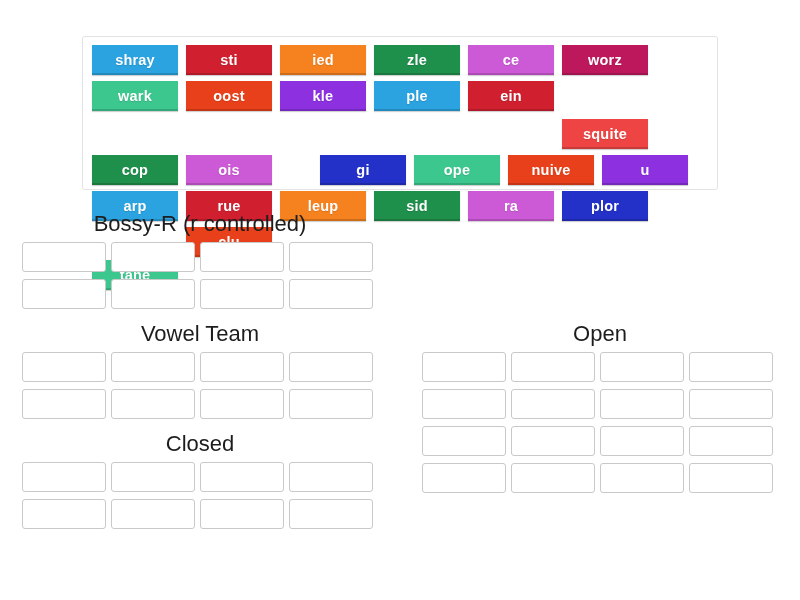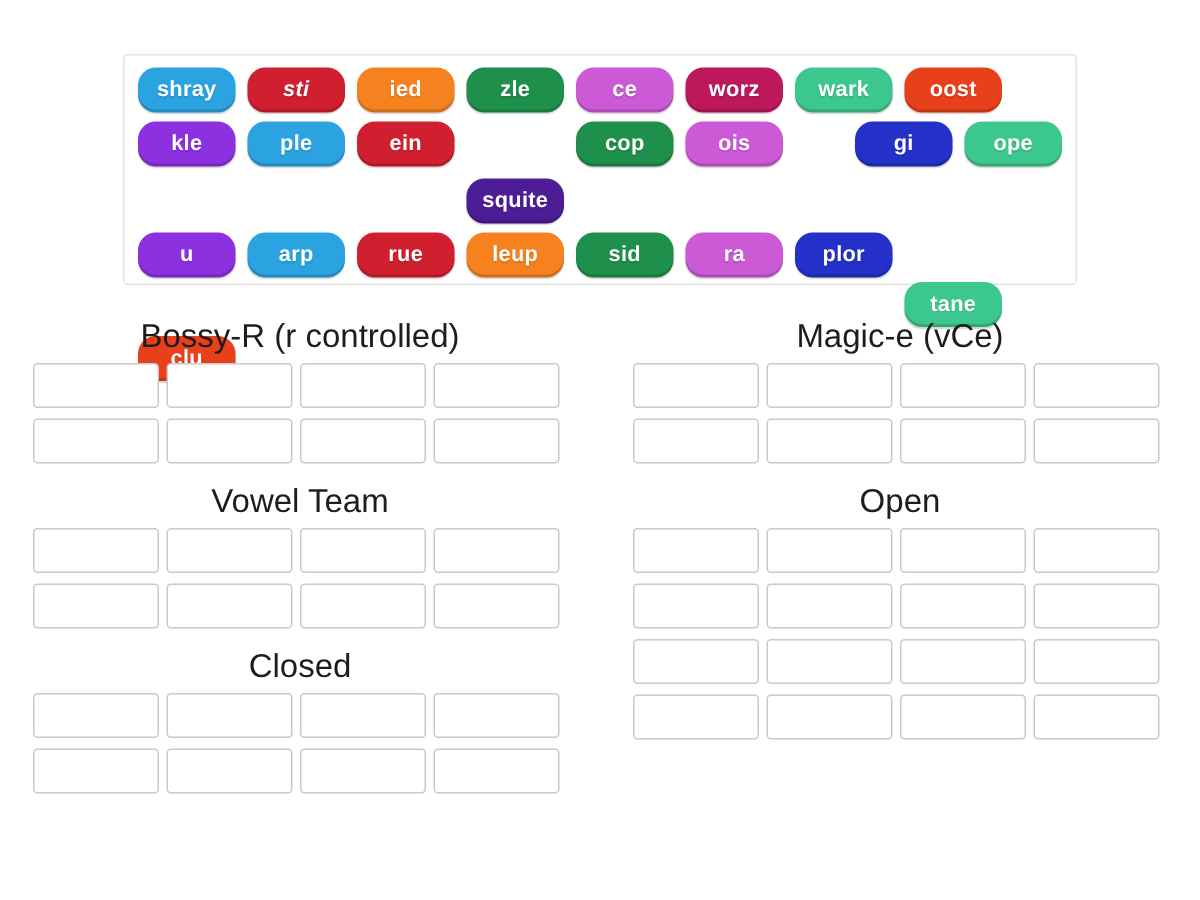--- a/index.html
+++ b/index.html
@@ -33,24 +33,24 @@
     padding: 5px 5px;
   }
 
   .tile-grid {
     display: flex;
     flex-wrap: wrap;
     align-content: flex-start;
   }
 
   .tile {
-    width: 65px;
+    width: 86px;
     height: 30px;
     margin: 3px 4px;
-    border-radius: 12px;
+    border-radius: 0;
     display: flex;
     align-items: center;
     justify-content: center;
     color: #ffffff;
     font-size: 14.5px;
     font-weight: 600;
     letter-spacing: 0.2px;
     font-family: "Liberation Sans", sans-serif;
     box-shadow: inset 0 -2px 0 rgba(0,0,0,0.16), 0 1px 1px rgba(0,0,0,0.18);
     text-shadow: 0 1px 1px rgba(0,0,0,0.12);
@@ -107,35 +107,36 @@
   }
 </style>
 </head>
 <body>
 
 <div id="app">
 
   <div class="word-bank">
     <div class="tile-grid" id="tile-grid">
         <div class="tile" style="background: rgb(42, 163, 224);">shray</div>
-        <div class="tile" style="background: rgb(208, 32, 47); font-style: italic;">sti</div>
+        <div class="tile" style="background: rgb(208, 32, 47);">sti</div>
         <div class="tile" style="background: rgb(245, 130, 31);">ied</div>
         <div class="tile" style="background: rgb(31, 143, 76);">zle</div>
         <div class="tile" style="background: rgb(204, 90, 214);">ce</div>
         <div class="tile" style="background: #be185d;">worz</div>
         <div class="tile" style="background: rgb(60, 199, 142);">wark</div>
         <div class="tile" style="background: rgb(232, 64, 26);">oost</div>
         <div class="tile" style="background: rgb(140, 48, 224);">kle</div>
         <div class="tile" style="background: rgb(42, 163, 224);">ple</div>
         <div class="tile" style="background: rgb(208, 32, 47);">ein</div>
-        <div class="tile" style="background: #4c1d95; margin-top: 41px;">squite</div>
+        <div class="tile" style="background: #ef4444; margin-top: 41px;">squite</div>
         <div class="tile" style="background: rgb(31, 143, 76);">cop</div>
         <div class="tile" style="background: rgb(204, 90, 214);">ois</div>
         <div class="tile" style="background: rgb(35, 49, 200); margin-left: 44px;">gi</div>
         <div class="tile" style="background: rgb(60, 199, 142);">ope</div>
+        <div class="tile" style="background: rgb(232, 64, 26);">nuive</div>
         <div class="tile" style="background: rgb(140, 48, 224);">u</div>
         <div class="tile" style="background: rgb(42, 163, 224);">arp</div>
         <div class="tile" style="background: rgb(208, 32, 47);">rue</div>
         <div class="tile" style="background: rgb(245, 130, 31);">leup</div>
         <div class="tile" style="background: rgb(31, 143, 76);">sid</div>
         <div class="tile" style="background: rgb(204, 90, 214);">ra</div>
         <div class="tile" style="background: rgb(35, 49, 200);">plor</div>
         <div class="tile" style="background: rgb(60, 199, 142); margin-top: 36px;">tane</div>
         <div class="tile" style="background: rgb(232, 64, 26);">clu</div>
       </div>
@@ -149,33 +150,20 @@
             <div class="slot"></div>
             <div class="slot"></div>
             <div class="slot"></div>
             <div class="slot"></div>
             <div class="slot"></div>
             <div class="slot"></div>
             <div class="slot"></div>
             <div class="slot"></div>
           </div>
         </div>
-        <div class="cat">
-          <div class="cat-title">Magic-e (vCe)</div>
-          <div class="slot-grid">
-            <div class="slot"></div>
-            <div class="slot"></div>
-            <div class="slot"></div>
-            <div class="slot"></div>
-            <div class="slot"></div>
-            <div class="slot"></div>
-            <div class="slot"></div>
-            <div class="slot"></div>
-          </div>
-        </div>
       </div>
       <div class="cat-row">
         <div class="cat">
           <div class="cat-title">Vowel Team</div>
           <div class="slot-grid">
             <div class="slot"></div>
             <div class="slot"></div>
             <div class="slot"></div>
             <div class="slot"></div>
             <div class="slot"></div>

